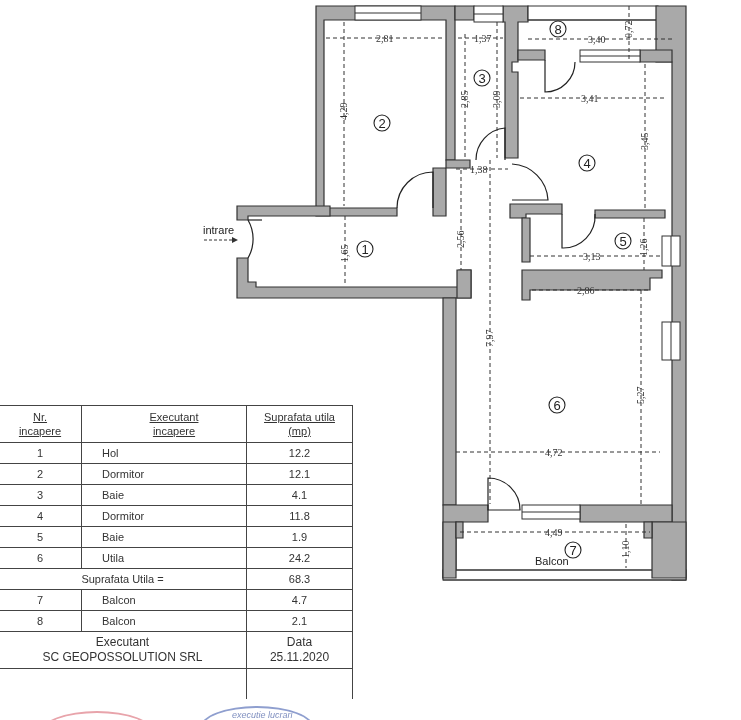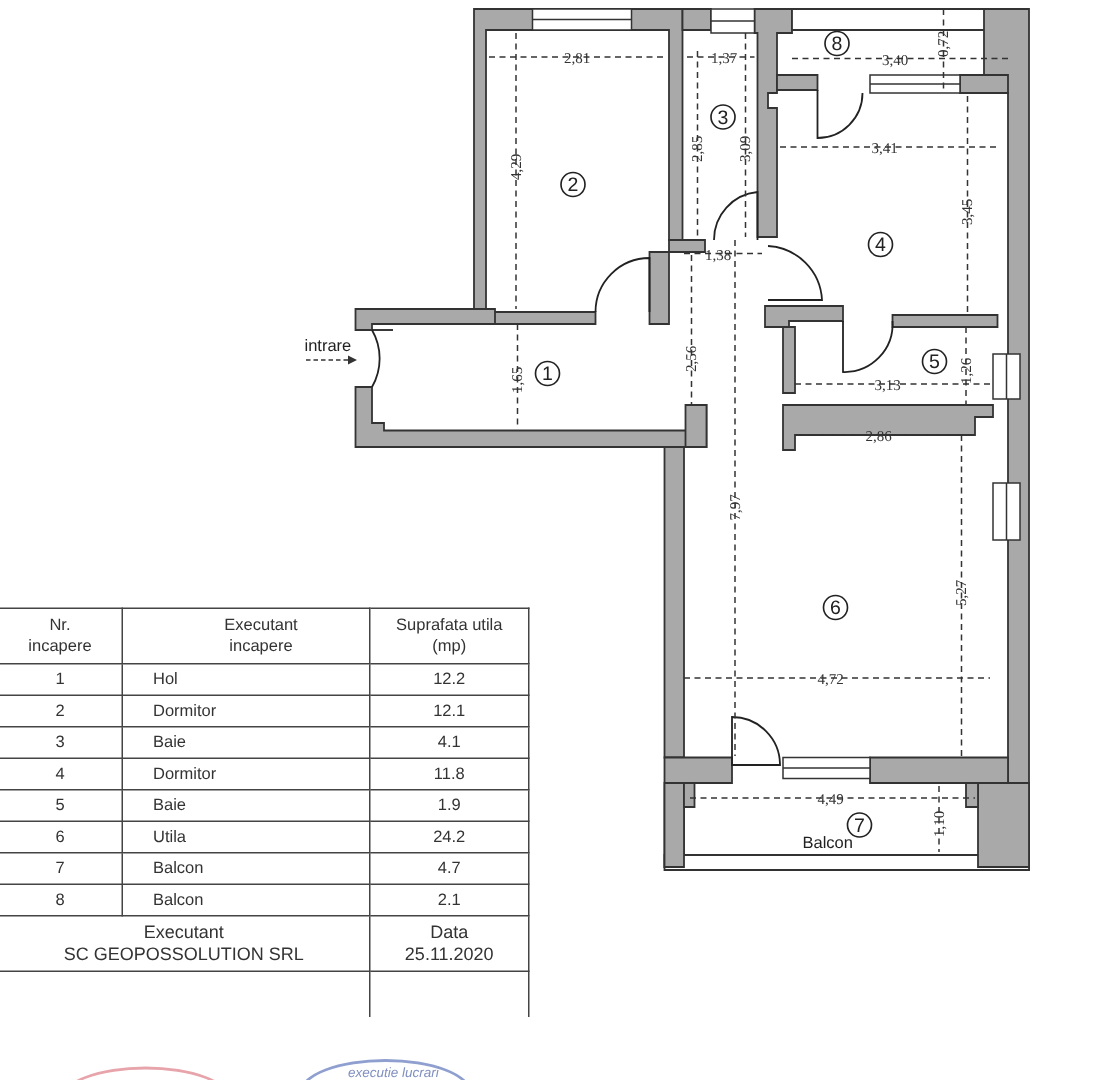--- a/index.html
+++ b/index.html
@@ -9,21 +9,21 @@
   .win { fill:#ffffff; stroke:#333; stroke-width:1; }
   .dim { stroke:#333; stroke-width:1; stroke-dasharray:4 3; fill:none; }
   .door { fill:none; stroke:#222; stroke-width:1.2; }
   .dimtxt { font-family:"Liberation Serif", serif; font-size:10px; fill:#333; }
   .numc { fill:#fff; stroke:#222; stroke-width:1.1; }
   .numt { font-family:"Liberation Sans", sans-serif; font-size:13px; fill:#222; text-anchor:middle; dominant-baseline:central; }
   .lbl { font-family:"Liberation Sans", sans-serif; font-size:11px; fill:#222; }
 
   #room-table { position:absolute; left:-2px; top:405px; border-collapse:collapse; font-size:11px; color:#333; }
   #room-table td, #room-table th { border:1px solid #444; padding:0; font-weight:normal; text-align:center; height:20px; }
-  #room-table th { height:36px; line-height:14px; }
+  #room-table th { height:36px; line-height:14px;text-decoration:underline; }
   #room-table .c1 { width:82px; }
   #room-table .c2 { width:165px; text-align:left; padding-left:20px; box-sizing:border-box; }
   #room-table .c3 { width:105px; }
   #room-table .sum { text-align:center; }
   #room-table .exec td { height:36px; line-height:15px; font-size:12px;text-align:center; }
   #room-table .stamp td { height:30px; border-bottom:none; }
   .stamp-red { position:absolute; left:40px; top:711px; width:110px; height:40px; border:2px solid #e8a4ab; border-radius:50%; }
   .stamp-blue { position:absolute; left:200px; top:706px; width:110px; height:40px; border:2px solid #8f9fcf; border-radius:50%; }
   .stamp-blue span { position:absolute; left:30px; top:2px; font-size:9px; color:#8090c0; font-style:italic; }
 </style>
@@ -217,20 +217,24 @@
         <td class="c1">5</td>
         <td class="c2">Baie</td>
         <td class="c3">1.9</td>
       </tr>
     <tr>
         <td class="c1">6</td>
         <td class="c2">Utila</td>
         <td class="c3">24.2</td>
       </tr>
     <tr>
+        <td colspan="2" class="sum">Suprafata Utila =</td>
+        <td class="c3">68.3</td>
+      </tr>
+    <tr>
         <td class="c1">7</td>
         <td class="c2">Balcon</td>
         <td class="c3">4.7</td>
       </tr>
     <tr>
         <td class="c1">8</td>
         <td class="c2">Balcon</td>
         <td class="c3">2.1</td>
       </tr>
     <tr class="exec">

